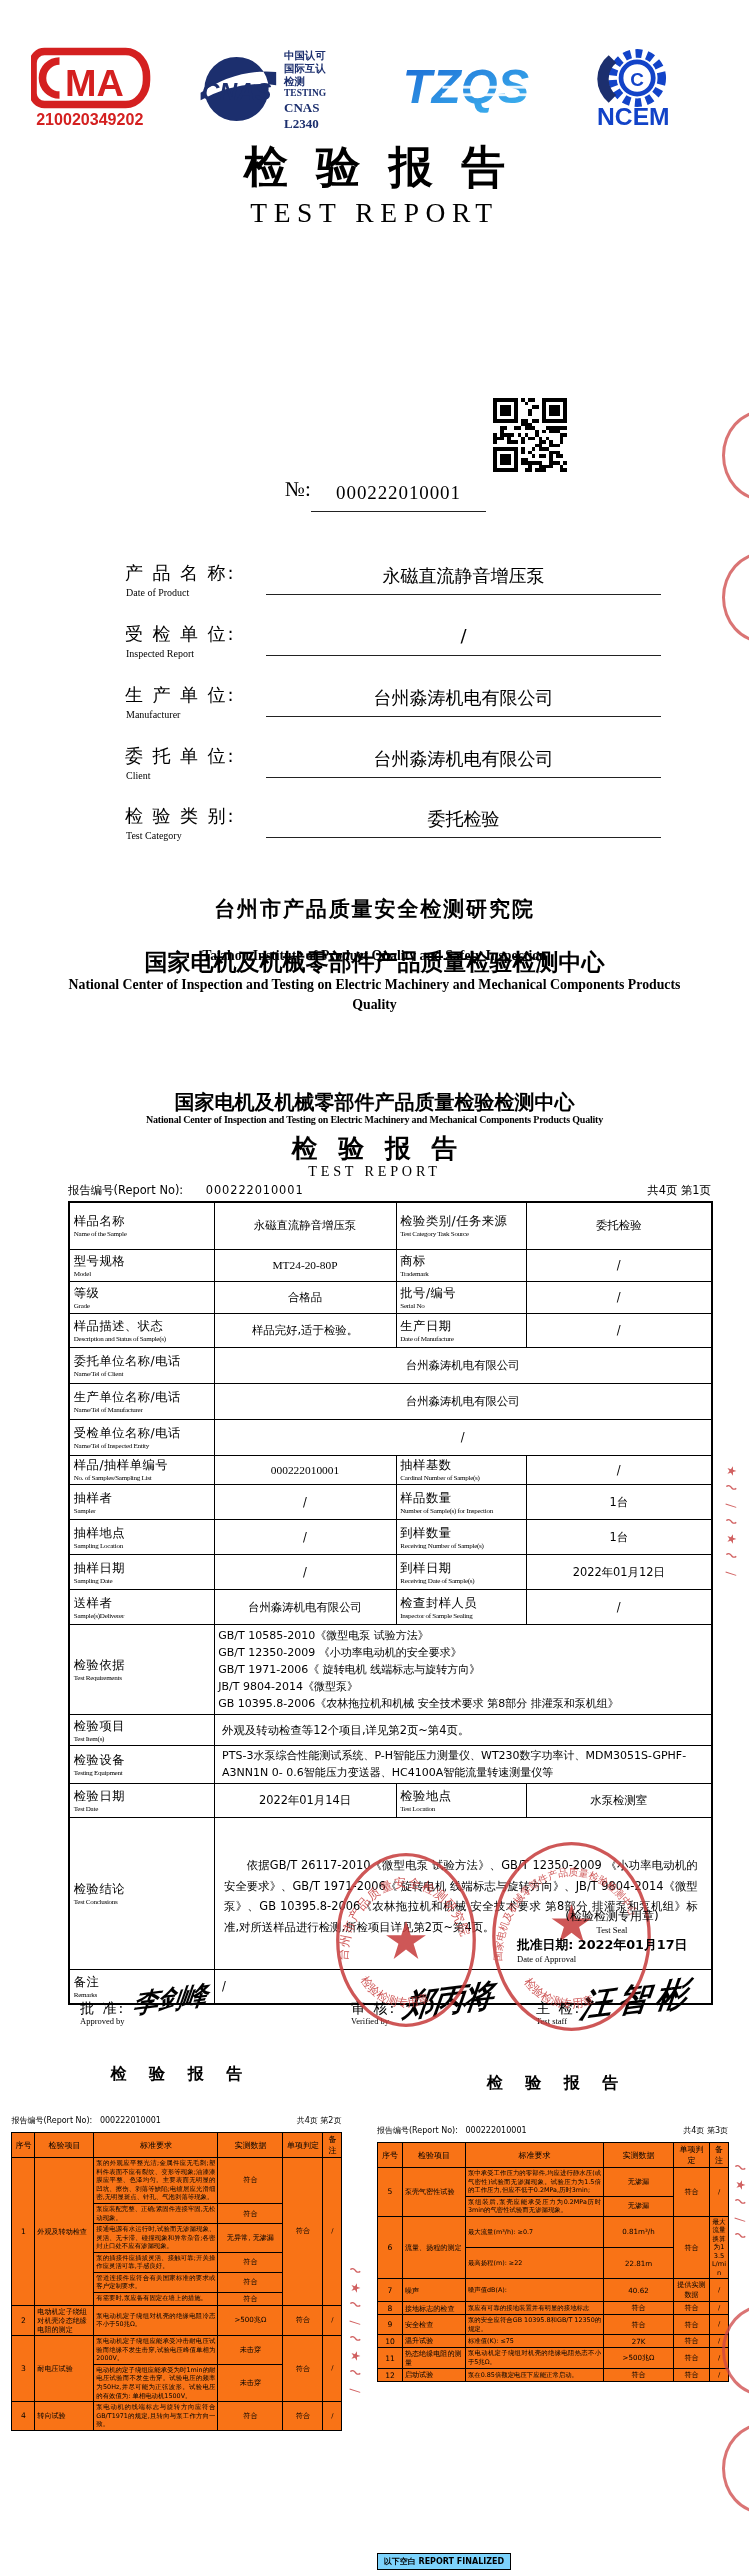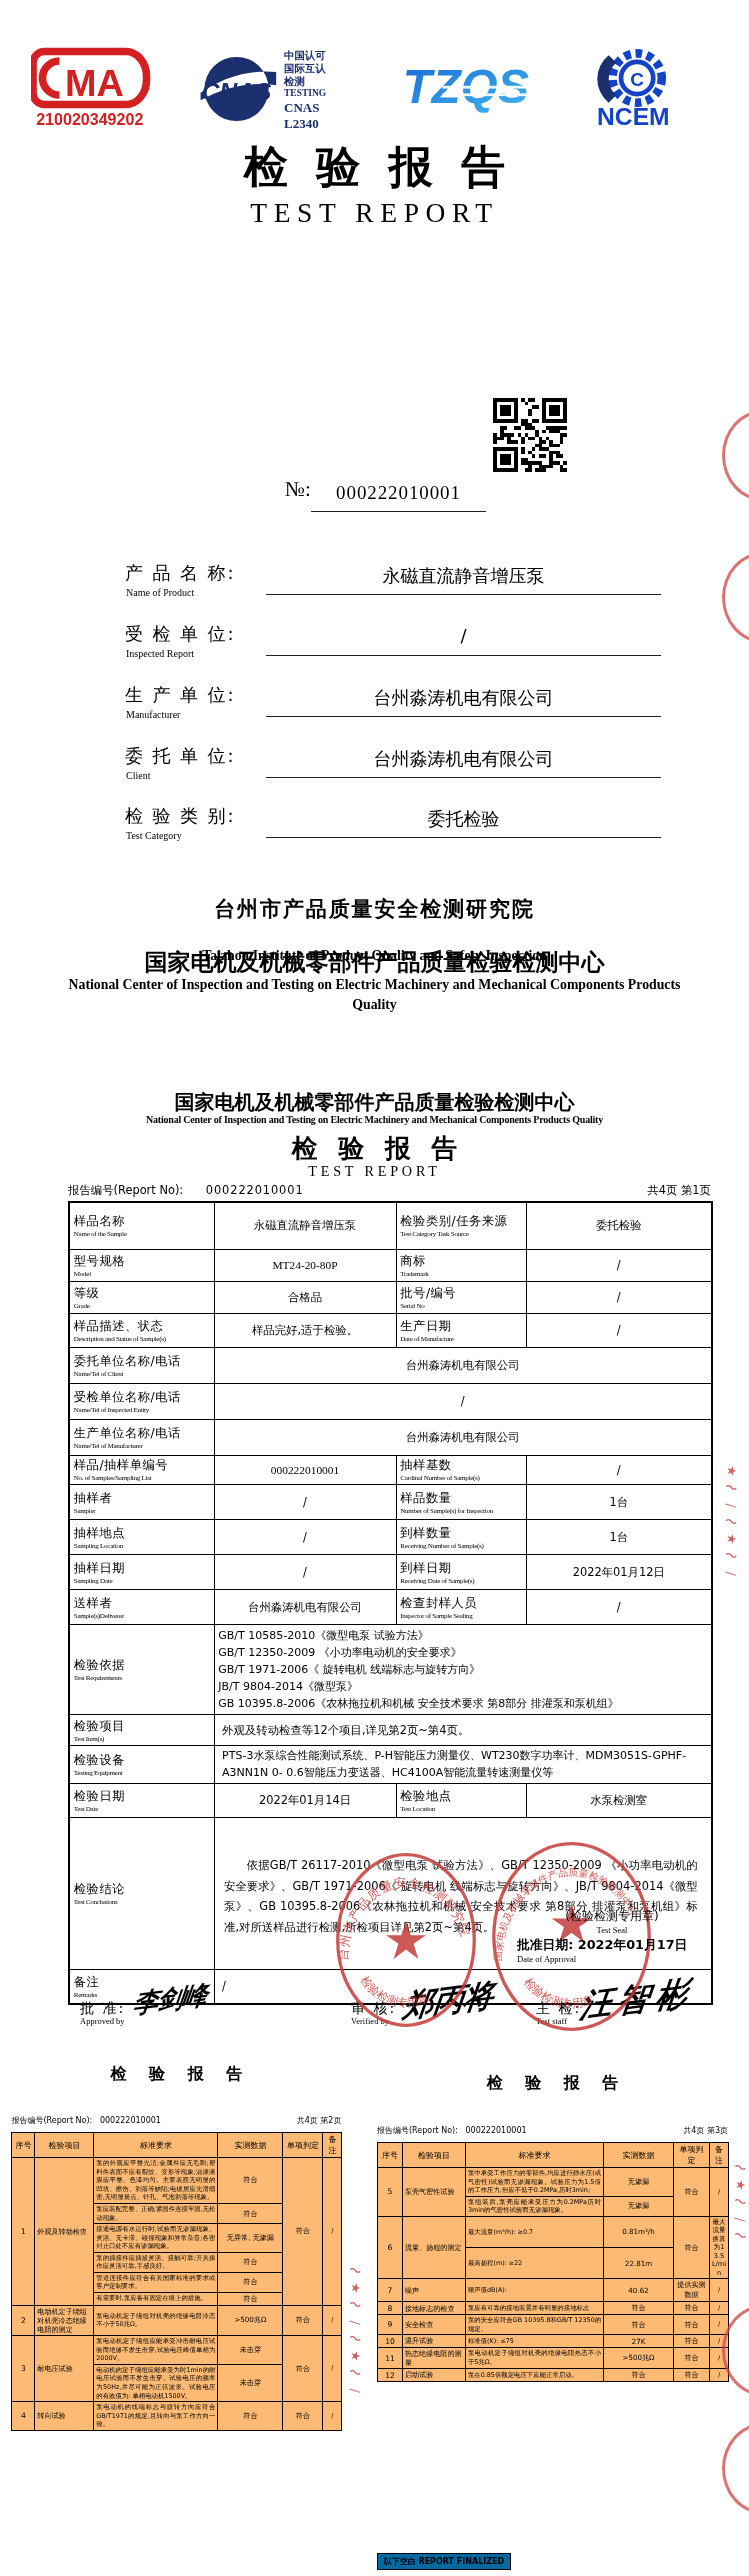--- a/index.html
+++ b/index.html
@@ -54,30 +54,30 @@
   .sig { position:absolute; }
   .sig .lab { font-size:14.2px; letter-spacing:1.9px; display:block; }
   .sig .en { font-size:8.5px; font-family:"Liberation Serif",serif; display:block; margin-top:-1.9px; }
   .sig-name { position:absolute; font-size:25.6px; font-style:italic; font-weight:700; font-family:"Liberation Serif",serif; transform:rotate(-7deg) skewX(-14deg); letter-spacing:-0.9px; white-space:nowrap; }
 
   
   .panel-title { position:absolute; text-align:center; font-size:16px; font-weight:700; letter-spacing:8.5px; text-indent:8.5px; }
   .panel-meta { position:absolute; font-size:8px; }
   .panel-meta .no { margin-left:7.6px; }
   .panel-meta .pg { float:right; }
-  table.t2 { position:absolute; border-collapse:collapse; table-layout:fixed; border:1.9px solid #000; background:#fdba74;padding-left:44px; }
+  table.t2 { position:absolute; border-collapse:collapse; table-layout:fixed; border:1.9px solid #000; background:#f97316;padding-left:44px; }
   table.t2 th, table.t2 td { border:0.9px solid #000; font-weight:400; padding:0.9px 1.9px; }
   table.t2 th { font-size:8px; height:25px; }
   td.col-no { text-align:center; font-size:7.6px; }
   td.col-name { text-align:left; font-size:7.1px; line-height:1.3; }
   td.col-req { text-align:left; font-size:6.4px; line-height:1.35; text-align:justify; }
   td.col-data { text-align:center; font-size:7.1px; }
   td.col-judge { text-align:center; font-size:7.1px; }
   td.col-remark { text-align:center; font-size:6.6px; line-height:1.3; word-break:break-all; }
-  .finalized { position:absolute; border:1.9px solid #000; font-size:8px; font-weight:700; padding:1.9px 5.7px; background:#0369a1; }
+  .finalized { position:absolute; border:1.9px solid #000; font-size:8px; font-weight:700; padding:1.9px 5.7px; background:#7dd3fc; }
 
   .frag { position:absolute; color:rgba(198,58,58,.8); display:flex; flex-direction:column; align-items:center; gap:4.7px; z-index:3; }
   .frag span { transform:rotate(18deg); font-size:12.3px; line-height:1; }
 </style>
 </head>
 <body>
 
 <div class="page">
 
   <svg class="abs" style="left:31px;top:44px" width="127" height="87" viewBox="0 0 134 92">
@@ -254,21 +254,21 @@
     </svg>
 
   <div class="abs no-row"><span class="no-label">№:</span></div>
   <div class="abs no-line">000222010001</div>
 
   <div class="edge-arc" style="top:410px"></div>
   <div class="edge-arc" style="top:552px"></div>
 
   <div class="field" style="top:561px">
     <span class="cn">产 品 名 称:</span>
-      <span class="en serif">Name of Product</span>
+      <span class="en serif">Date of Product</span>
     <span class="line">永磁直流静音增压泵</span>
   </div>
   <div class="field" style="top:622px">
     <span class="cn">受 检 单 位:</span>
       <span class="en serif">Inspected Report</span>
     <span class="line">/</span>
   </div>
   <div class="field" style="top:683px">
     <span class="cn">生 产 单 位:</span>
       <span class="en serif">Manufacturer</span>
@@ -358,31 +358,31 @@
     </tr>
     <tr style="height:36px">
       <td class="lc">
             <span class="cn">委托单位名称/电话</span>
             <span class="en">Name/Tel of Client</span>
           </td>
       <td class="vc" colspan="3">台州淼涛机电有限公司</td>
     </tr>
     <tr style="height:36px">
       <td class="lc">
+            <span class="cn">生产单位名称/电话</span>
+            <span class="en">Name/Tel of Manufacturer</span>
+          </td>
+      <td class="vc" colspan="3">台州淼涛机电有限公司</td>
+    </tr>
+    <tr style="height:36px">
+      <td class="lc">
             <span class="cn">受检单位名称/电话</span>
             <span class="en">Name/Tel of Inspected Entity</span>
           </td>
       <td class="vc" colspan="3">/</td>
-    </tr>
-    <tr style="height:36px">
-      <td class="lc">
-            <span class="cn">生产单位名称/电话</span>
-            <span class="en">Name/Tel of Manufacturer</span>
-          </td>
-      <td class="vc" colspan="3">台州淼涛机电有限公司</td>
     </tr>
     <tr style="height:26.6px">
       <td class="lc">
             <span class="cn">样品/抽样单编号</span>
             <span class="en">No. of Samples/Sampling List</span>
           </td>
       <td class="vc serif">000222010001</td>
       <td class="lc">
             <span class="cn">抽样基数</span>
             <span class="en">Cardinal Number of Sample(s)</span>

